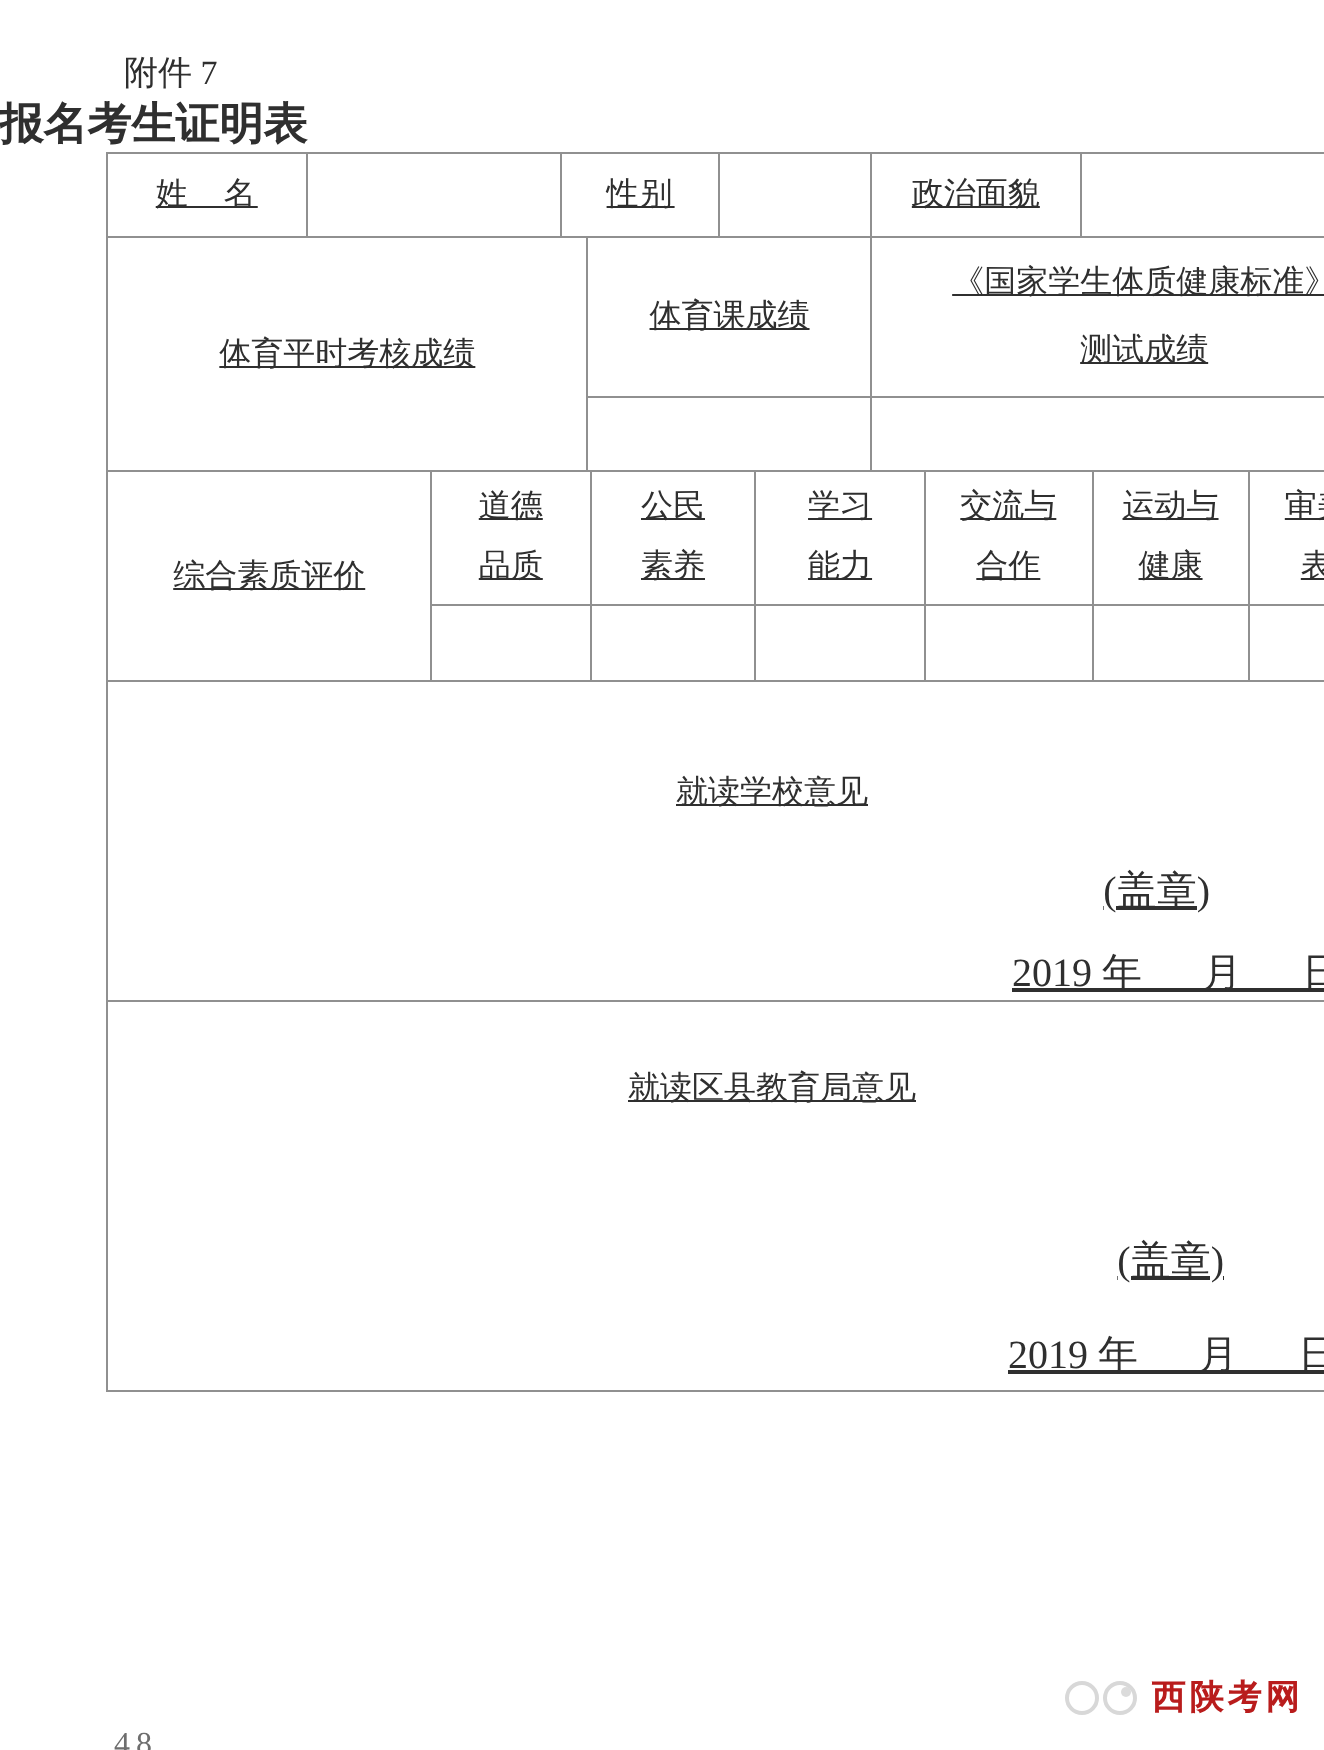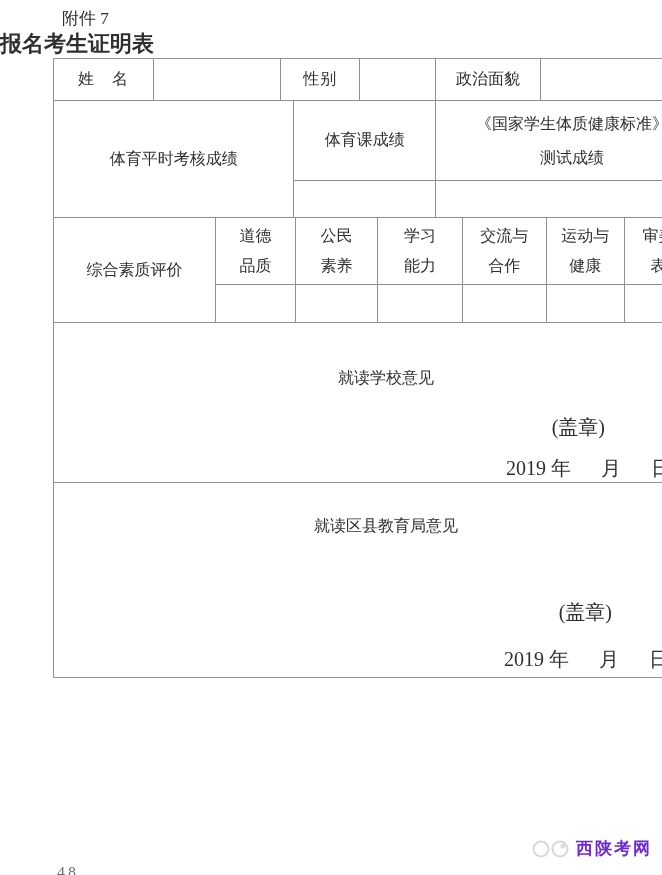--- a/index.html
+++ b/index.html
@@ -8,21 +8,21 @@
     background: #ffffff;
   }
   #page {
     position: relative;
     width: 662px;
     height: 875px;
     background: #ffffff;
     overflow: hidden;
     color: #2f2f2f;
   }
-  .header { padding-top: 8px; }
+  .header { padding-top: 26px; }
   .attachment-label {
     margin-left: 62px;
     font-size: 17px;
     line-height: 22px;
   }
   .title-line1 {
     text-align: center;
     font-weight: bold;
     font-size: 22px;
     line-height: 28px;
@@ -49,20 +49,21 @@
     width: 656px;
     margin-top: -1px;
   }
   table.band td {
     border: 1px solid #909090;
     font-size: 16px;
     text-align: center;
     vertical-align: middle;
     padding: 0;
     overflow: hidden;
+    text-decoration: underline;
   }
   td.lbl { letter-spacing: 1px; }
   .two-line span { display: block; line-height: 30px; }
   .fitness span { display: block; line-height: 34px; }
   .pre { white-space: pre; }
 
   
   td.opinion-cell { text-align: left; vertical-align: top; }
   .opinion-label { margin-left: 10px; font-size: 16px; }
   .seal-note, .date-line { text-align: right; font-size: 20px; }
@@ -74,21 +75,21 @@
   .op-district .opinion-label { margin-top: 29px; }
   .op-district .seal-note { margin-top: 62px; padding-right: 96px; }
   .op-district .date-line { margin-top: 20px; padding-right: 39px; }
 
   .watermark {
     position: absolute;
     right: 10px;
     top: 837px;
     display: flex;
     align-items: center;
-    color: #6d28d9;
+    color: #b91c1c;
     font-weight: bold;
     font-size: 17px;
     letter-spacing: 2px;
     font-family: "Liberation Sans", "DejaVu Sans", sans-serif;
   }
   .watermark svg { margin-right: 4px; opacity: 0.9; }
 
   .page-number {
     position: absolute;
     left: 57px;

